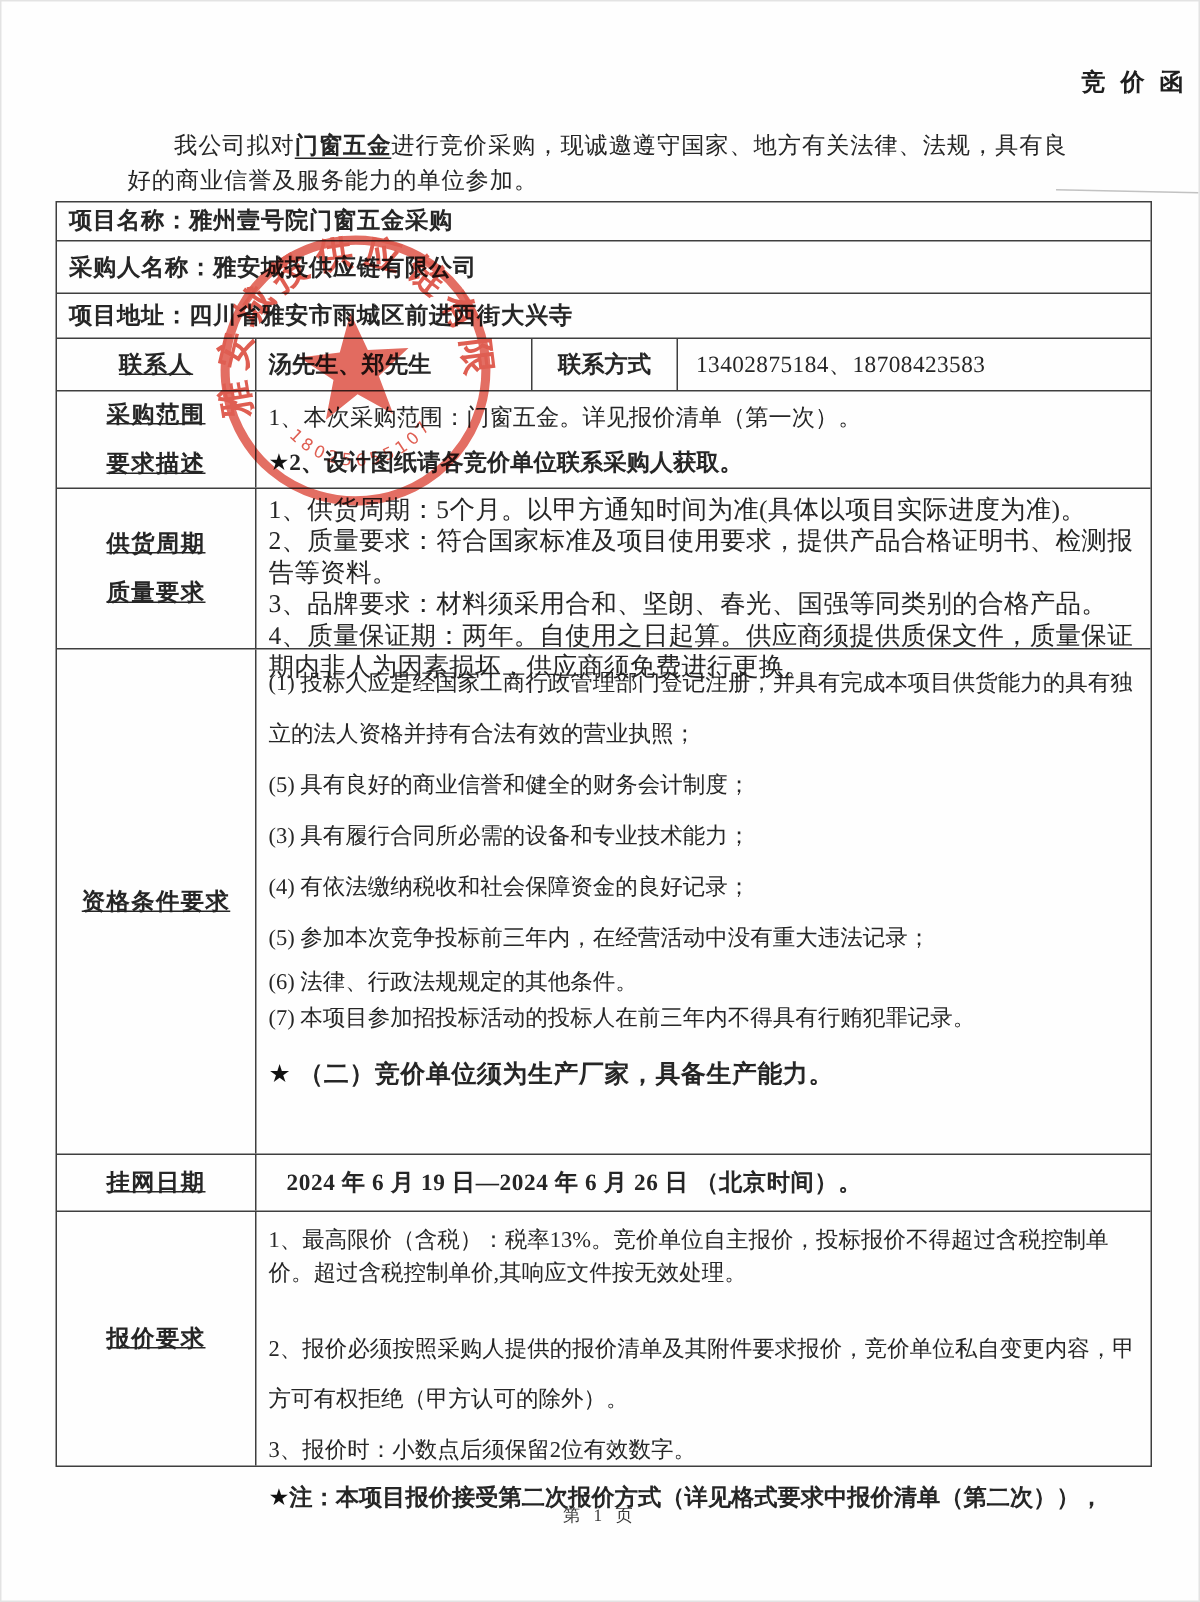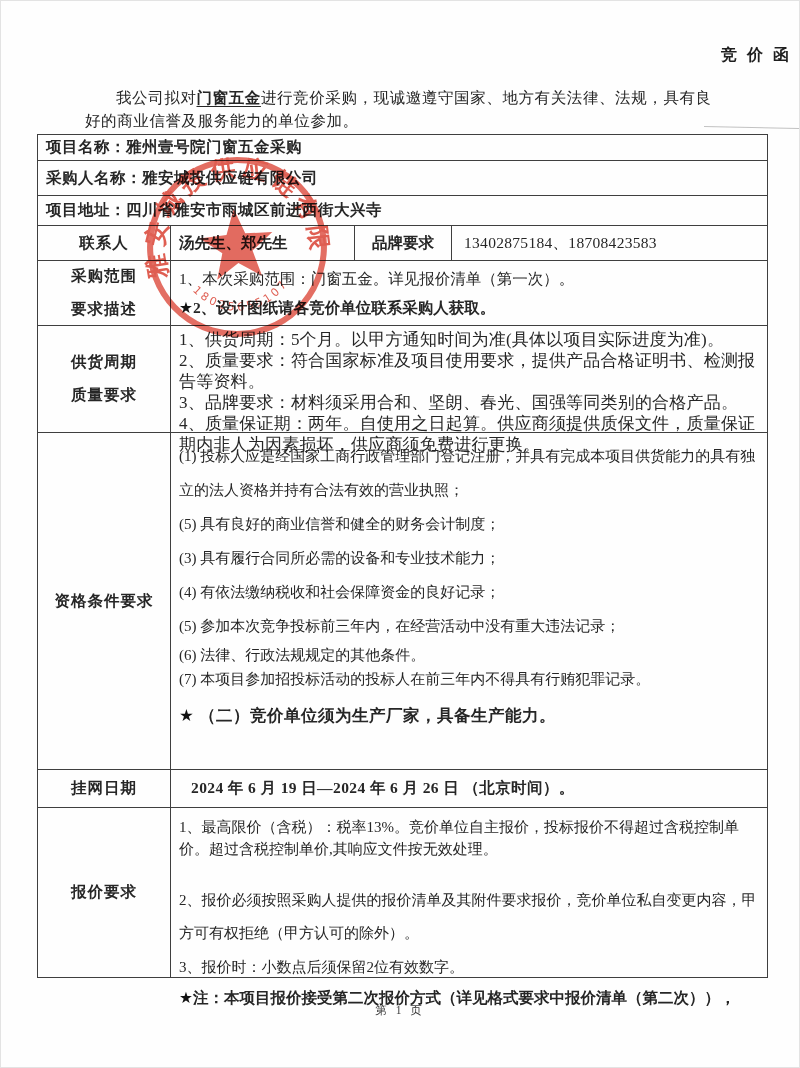--- a/index.html
+++ b/index.html
@@ -19,21 +19,21 @@
   .intro .target{font-weight:bold;text-decoration:underline;text-underline-offset:3px;}
   .doc-table{
     position:absolute;left:36px;top:133px;width:731px;
     border:1px solid #3f3f3f;box-sizing:border-box;font-size:15.5px;
   }
   .row{display:flex;box-sizing:border-box;}
   .row + .row{border-top:1px solid #3f3f3f;}
   .cell-label{
     width:133px;flex:0 0 133px;border-right:1px solid #3f3f3f;
     display:flex;flex-direction:column;align-items:center;justify-content:center;
-    font-weight:600;letter-spacing:1px;gap:12px;box-sizing:border-box;text-align:center;
+    font-weight:600;letter-spacing:1px;gap:12px;box-sizing:border-box;text-align:center;text-decoration:underline;
   }
   .cell-content{flex:1;box-sizing:border-box;padding:0 6px 0 8px;min-width:0;}
   .vcenter{display:flex;align-items:center;}
   .r1{height:25px;} .r2{height:30px;} .r3{height:35px;} .r4{height:35px;}
   .r5{height:65px;} .r6{height:107px;} .r7{height:337px;} .r8{height:38px;gap:12px;} .r9{height:170px;}
   .fullcell{flex:1;display:flex;align-items:center;padding-left:8px;font-weight:600;letter-spacing:0.5px;}
   .c-names{flex:0 0 184px;border-right:1px solid #3f3f3f;display:flex;align-items:center;padding-left:8px;font-weight:600;box-sizing:border-box;}
   .c-method{flex:0 0 97px;border-right:1px solid #3f3f3f;display:flex;align-items:center;justify-content:center;font-weight:600;box-sizing:border-box;}
   .c-phones{flex:1;display:flex;align-items:center;padding-left:12px;letter-spacing:0.3px;}
   .scope-body{padding-top:4px;}
@@ -86,21 +86,21 @@
       <div class="fullcell">采购人名称：雅安城投供应链有限公司</div>
     </div>
 
     <div class="row r2">
       <div class="fullcell">项目地址：四川省雅安市雨城区前进西街大兴寺</div>
     </div>
 
     <div class="row r4">
       <div class="cell-label">联系人</div>
       <div class="c-names">汤先生、郑先生</div>
-      <div class="c-method">品牌要求</div>
+      <div class="c-method">联系方式</div>
       <div class="c-phones">13402875184、18708423583</div>
     </div>
 
     <div class="row r5">
       <div class="cell-label">
         <span>采购范围</span>
         <span>要求描述</span>
       </div>
       <div class="cell-content scope-body">
         <div class="scope-line1">1、本次采购范围：门窗五金。详见报价清单（第一次）。</div>

